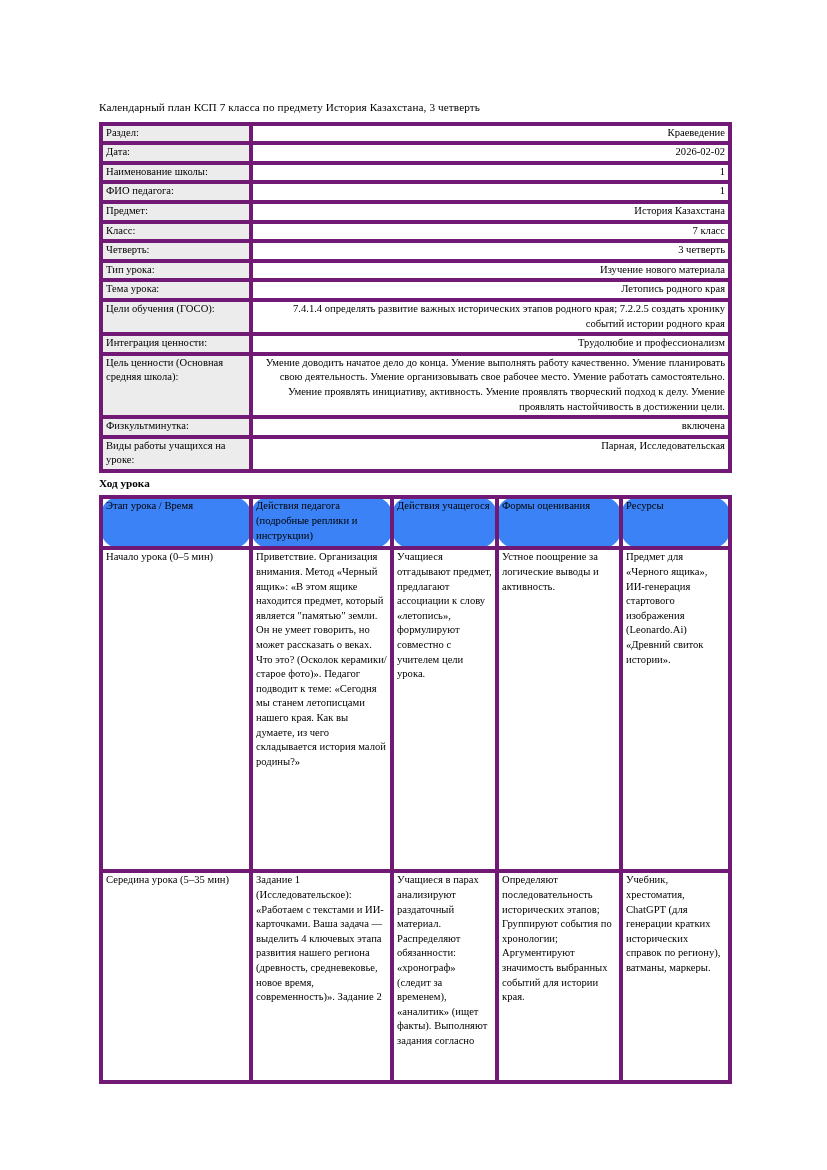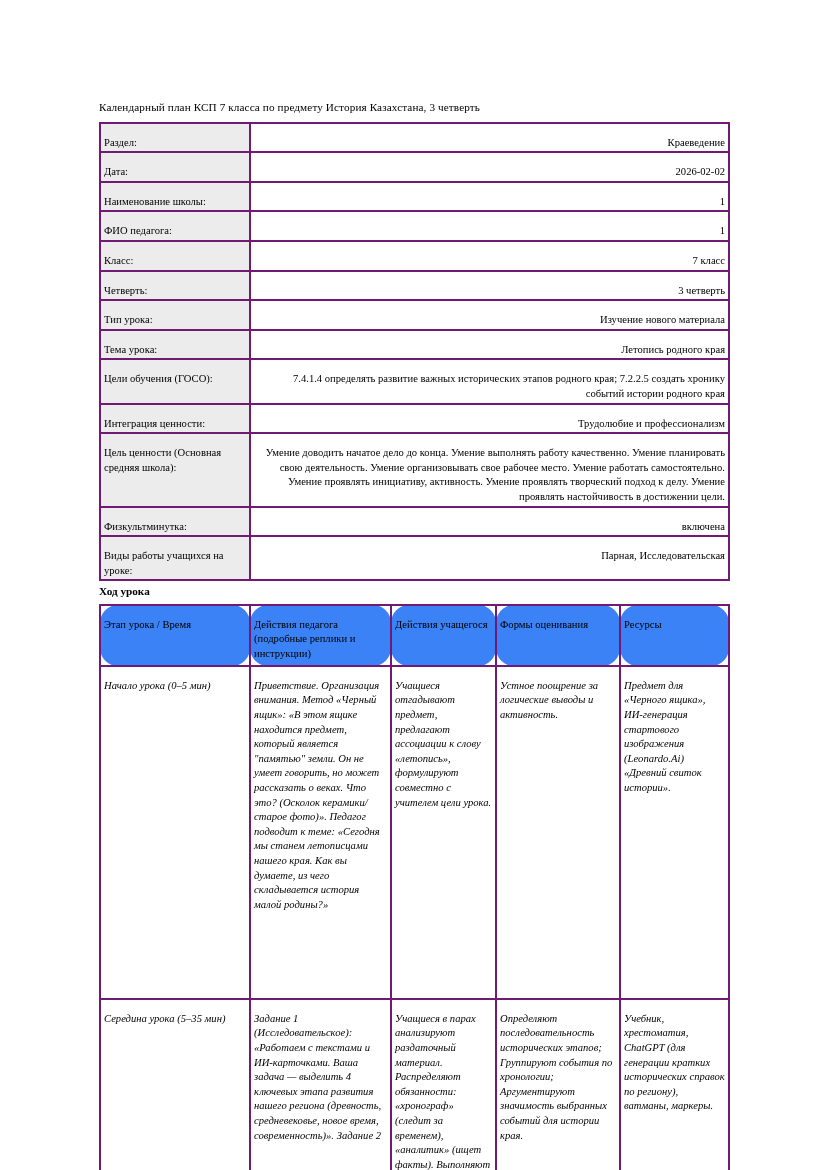--- a/index.html
+++ b/index.html
@@ -49,23 +49,23 @@
 
   table.doc-table {
     border-collapse: collapse;
     table-layout: fixed;
     width: 629px;
     font-size: 10.6px;
     line-height: 14.6px;
   }
   table.doc-table td,
   table.doc-table th {
-    border: 2px solid #701a75;
+    border: 4px solid #701a75;
     vertical-align: top;
-    padding: 12px 3px 1px 3px;
+    padding: 0px 3px 1px 3px;
     text-align: left;
     font-weight: normal;
     word-wrap: break-word;
     overflow-wrap: break-word;
     hyphens: none;
   }
 
   
   #info-table col.c-label { width: 150px; }
   #info-table col.c-value { width: 479px; }
@@ -90,21 +90,20 @@
     border-radius: 18px;
   }
   #flow-table tbody td {
     background: #ffffff;
   }
   #flow-table tbody tr.row-start td { height: 318px; }
   #flow-table tbody tr.row-middle td { height: 206px; margin-top: 12px; }
 
   .clip-cell {
     overflow: hidden;
-    font-style: italic;
   }
 </style>
 </head>
 <body>
 
 <div class="page">
   <div class="content">
 
     <p class="doc-title">Календарный план КСП 7 класса по предмету История Казахстана, 3 четверть</p>
 
@@ -122,20 +121,24 @@
           <td class="label-cell">Дата:</td>
           <td class="value-cell">2026-02-02</td>
         </tr>
         <tr>
           <td class="label-cell">Наименование школы:</td>
           <td class="value-cell">1</td>
         </tr>
         <tr>
           <td class="label-cell">ФИО педагога:</td>
           <td class="value-cell">1</td>
+        </tr>
+        <tr>
+          <td class="label-cell">Предмет:</td>
+          <td class="value-cell">История Казахстана</td>
         </tr>
         <tr>
           <td class="label-cell">Класс:</td>
           <td class="value-cell">7 класс</td>
         </tr>
         <tr>
           <td class="label-cell">Четверть:</td>
           <td class="value-cell">3 четверть</td>
         </tr>
         <tr>

